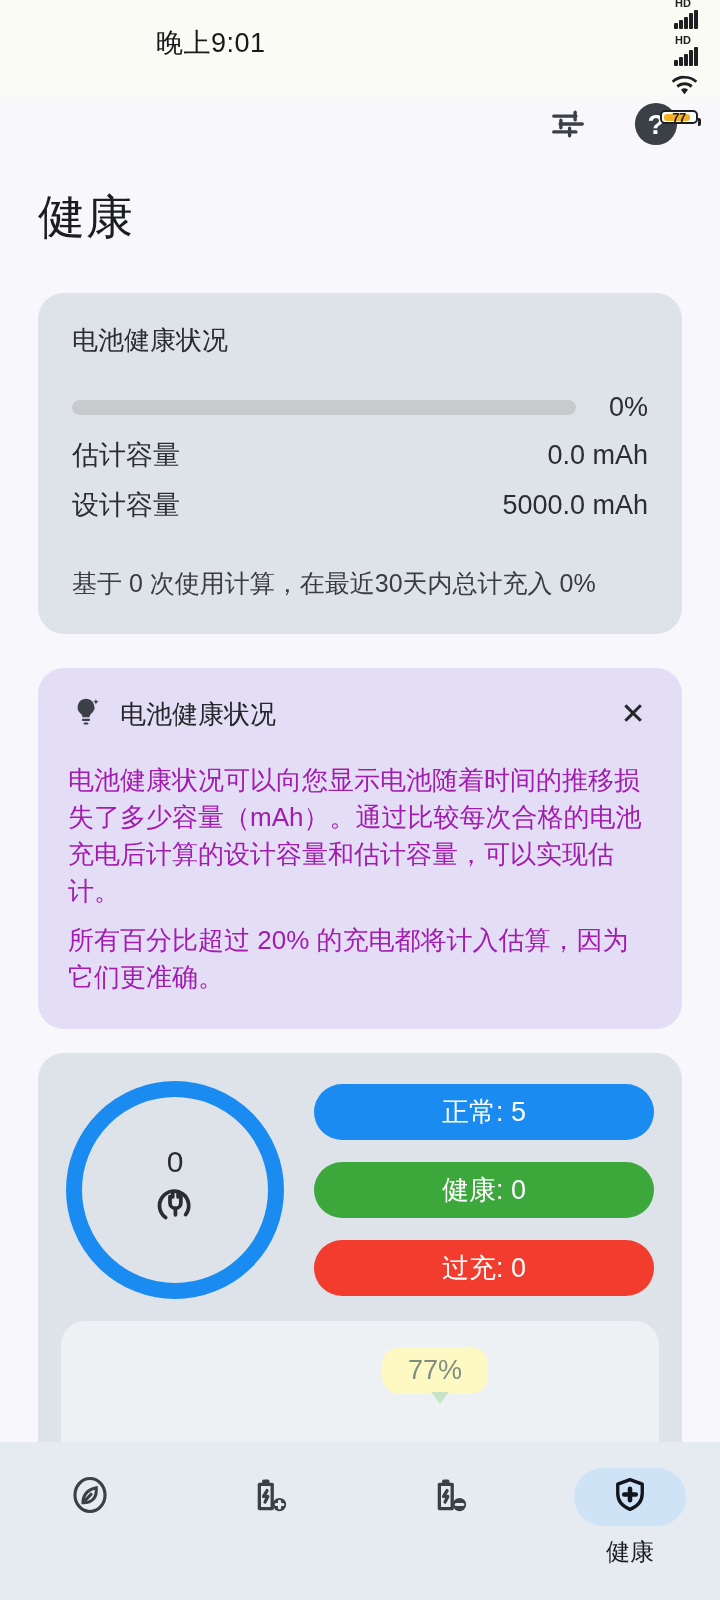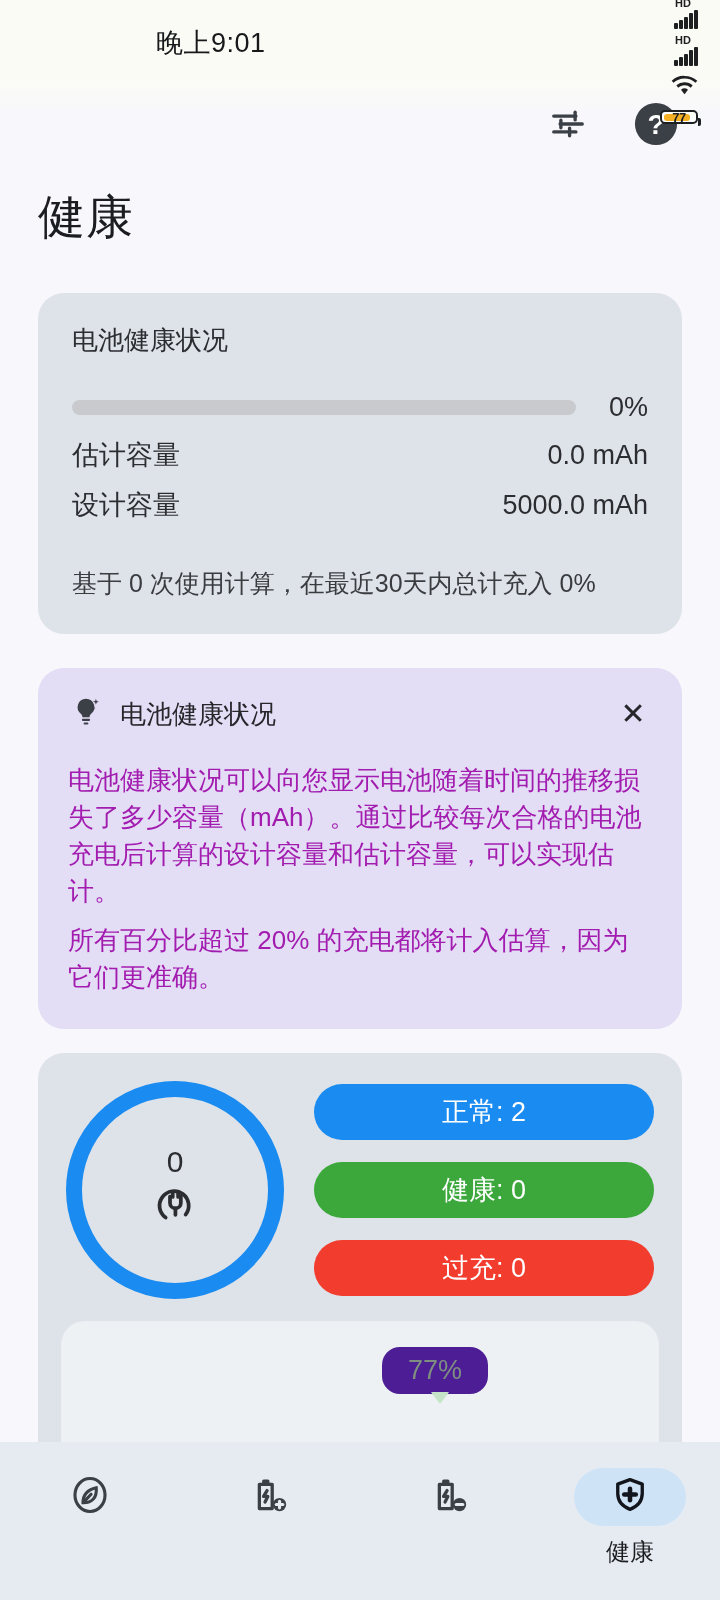--- a/index.html
+++ b/index.html
@@ -144,21 +144,21 @@
     position: relative;
     margin: 22px -5px 0 -5px;
     background: #eef1f4;
     border-radius: 24px 24px 0 0;
     padding: 26px 24px 30px 24px;
     height: 170px;
     overflow: hidden;
   }
   .stat-bubble-row { display:flex; justify-content:center; position:relative; }
   .stat-bubble {
-    background: #4c1d95; color:#7e8e80; font-size: 27px;
+    background: #fef9c3; color:#7e8e80; font-size: 27px;
     padding: 8px 26px; border-radius: 18px; position: relative;
     margin-left: 150px;
   }
   .stat-bubble::after{
     content:""; position:absolute; left: 46%; bottom:-10px;
     border-left: 9px solid transparent; border-right: 9px solid transparent;
     border-top: 12px solid #c6e5c8;
   }
 
   
@@ -298,21 +298,21 @@
             <svg width="50" height="50" viewBox="0 0 24 24" fill="none" stroke="#2b2d31" stroke-width="1.8" stroke-linecap="round">
               <path d="M7.5 18.5a7 7 0 1 1 9.6-1.4"></path>
               <path d="M9.6 8.4v3.1a2.6 2.6 0 0 0 5.2 0V8.4"></path>
               <line x1="10.9" y1="6.3" x2="10.9" y2="8.6"></line>
               <line x1="13.5" y1="6.3" x2="13.5" y2="8.6"></line>
               <line x1="12.2" y1="14.1" x2="12.2" y2="17.2"></line>
             </svg>
           </span>
         </div>
         <div class="badges">
-          <div class="badge" style="background:#1a8bf0">正常: 2</div>
+          <div class="badge" style="background:#1a8bf0">正常: 5</div>
           <div class="badge" style="background:#3ca83c">健康: 0</div>
           <div class="badge" style="background:#f23c2e">过充: 0</div>
         </div>
       </div>
 
       <div class="stats-panel">
         <div class="stat-bubble-row">
           <div class="stat-bubble">77%</div>
         </div>
 

